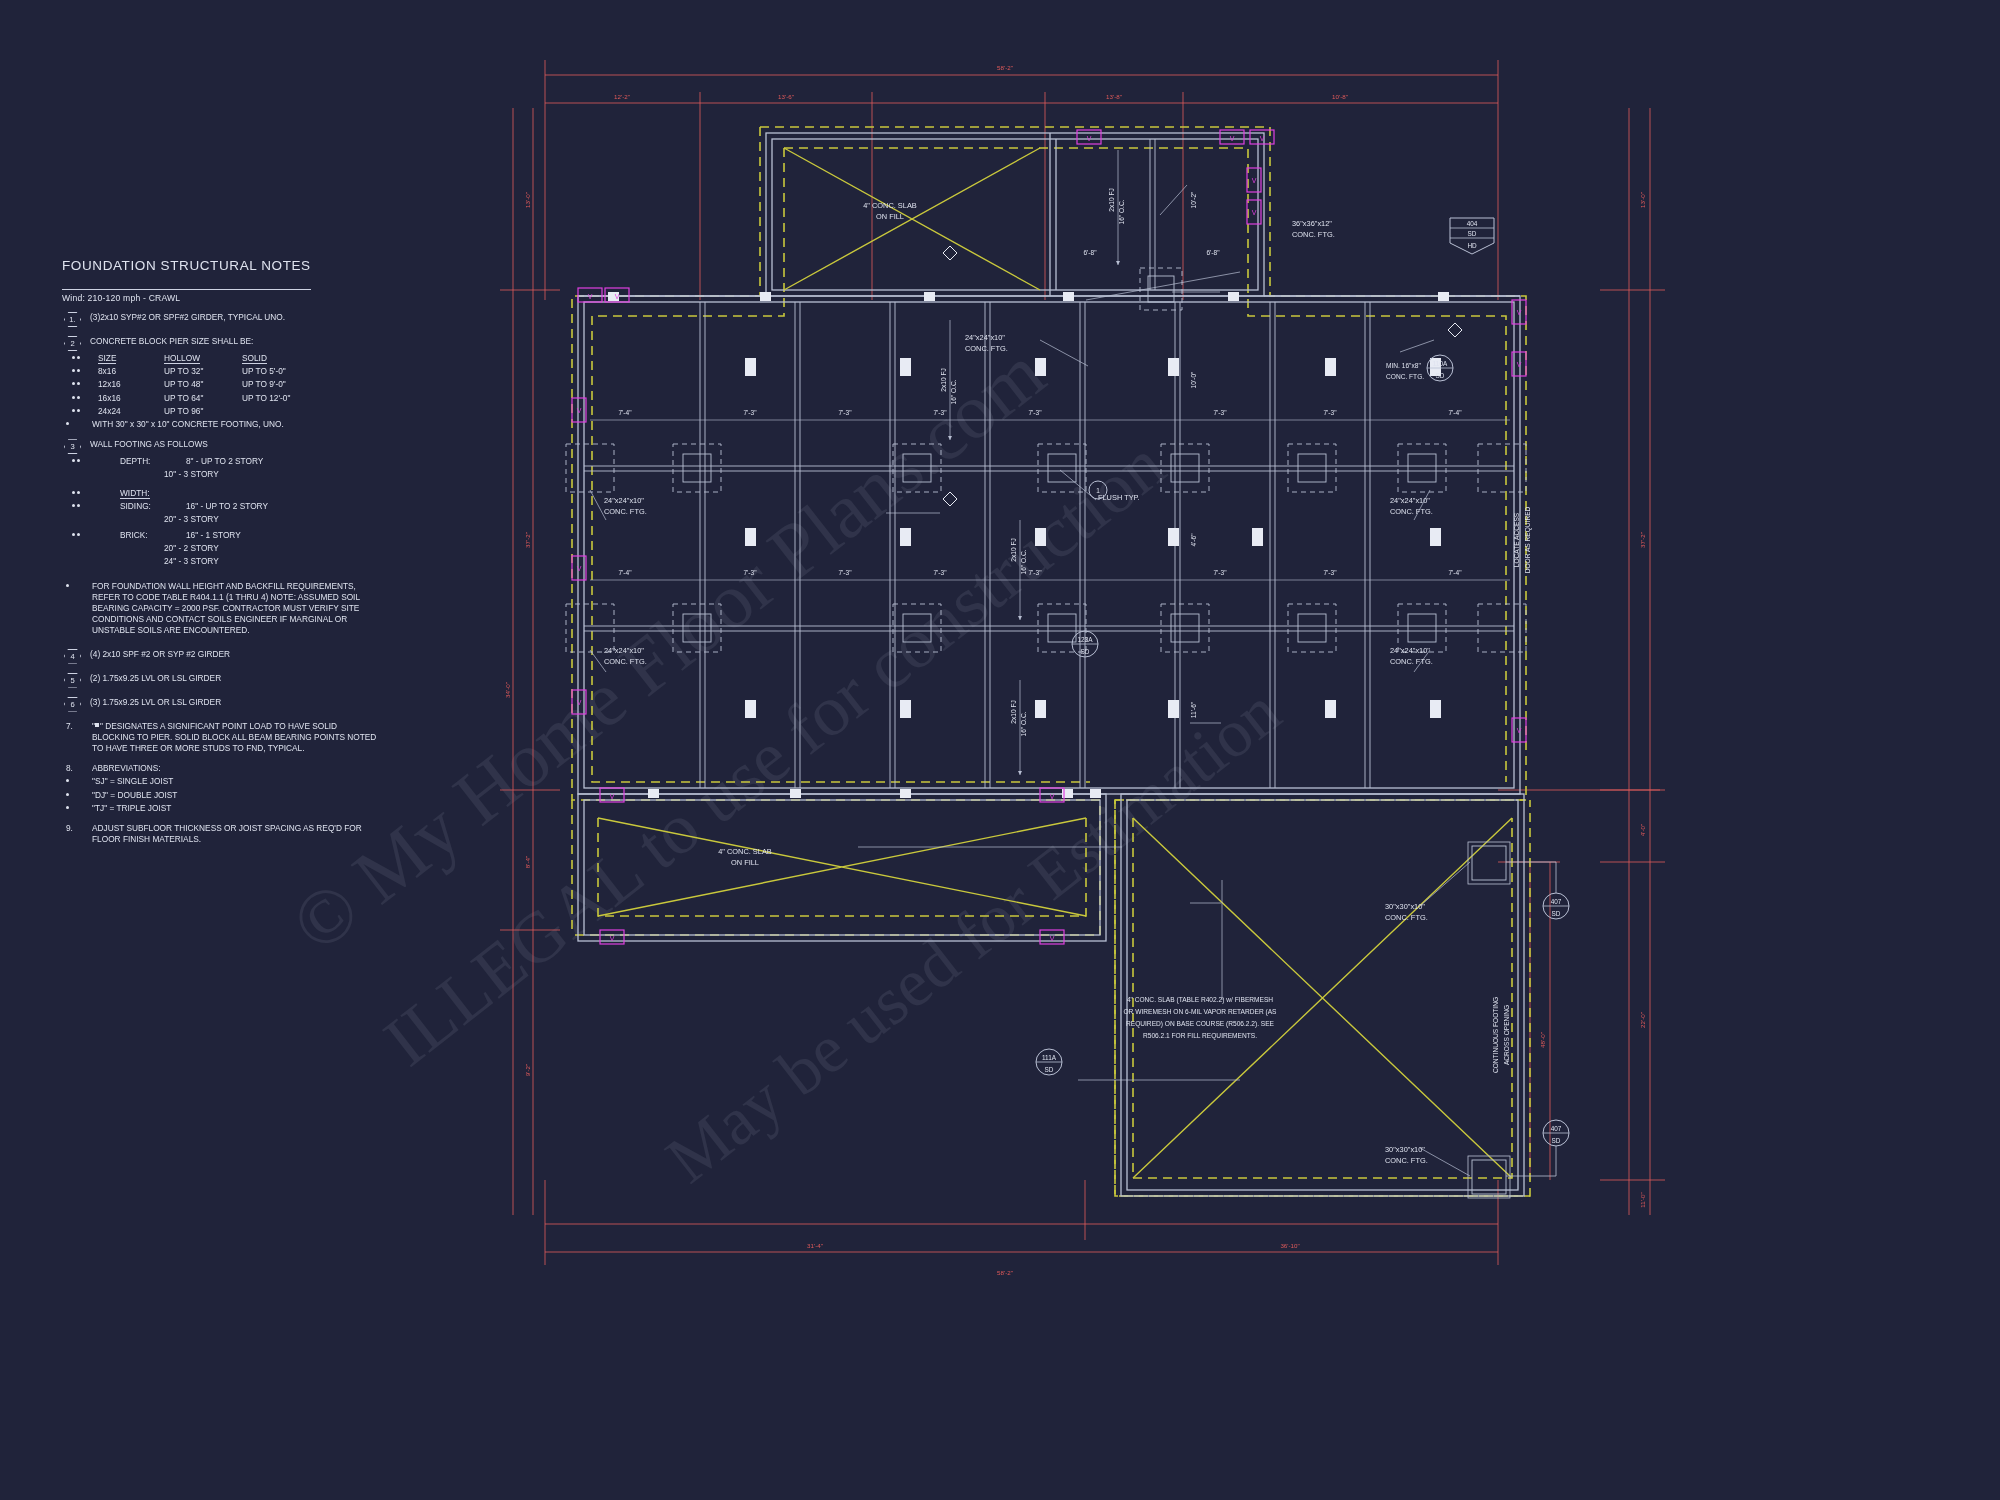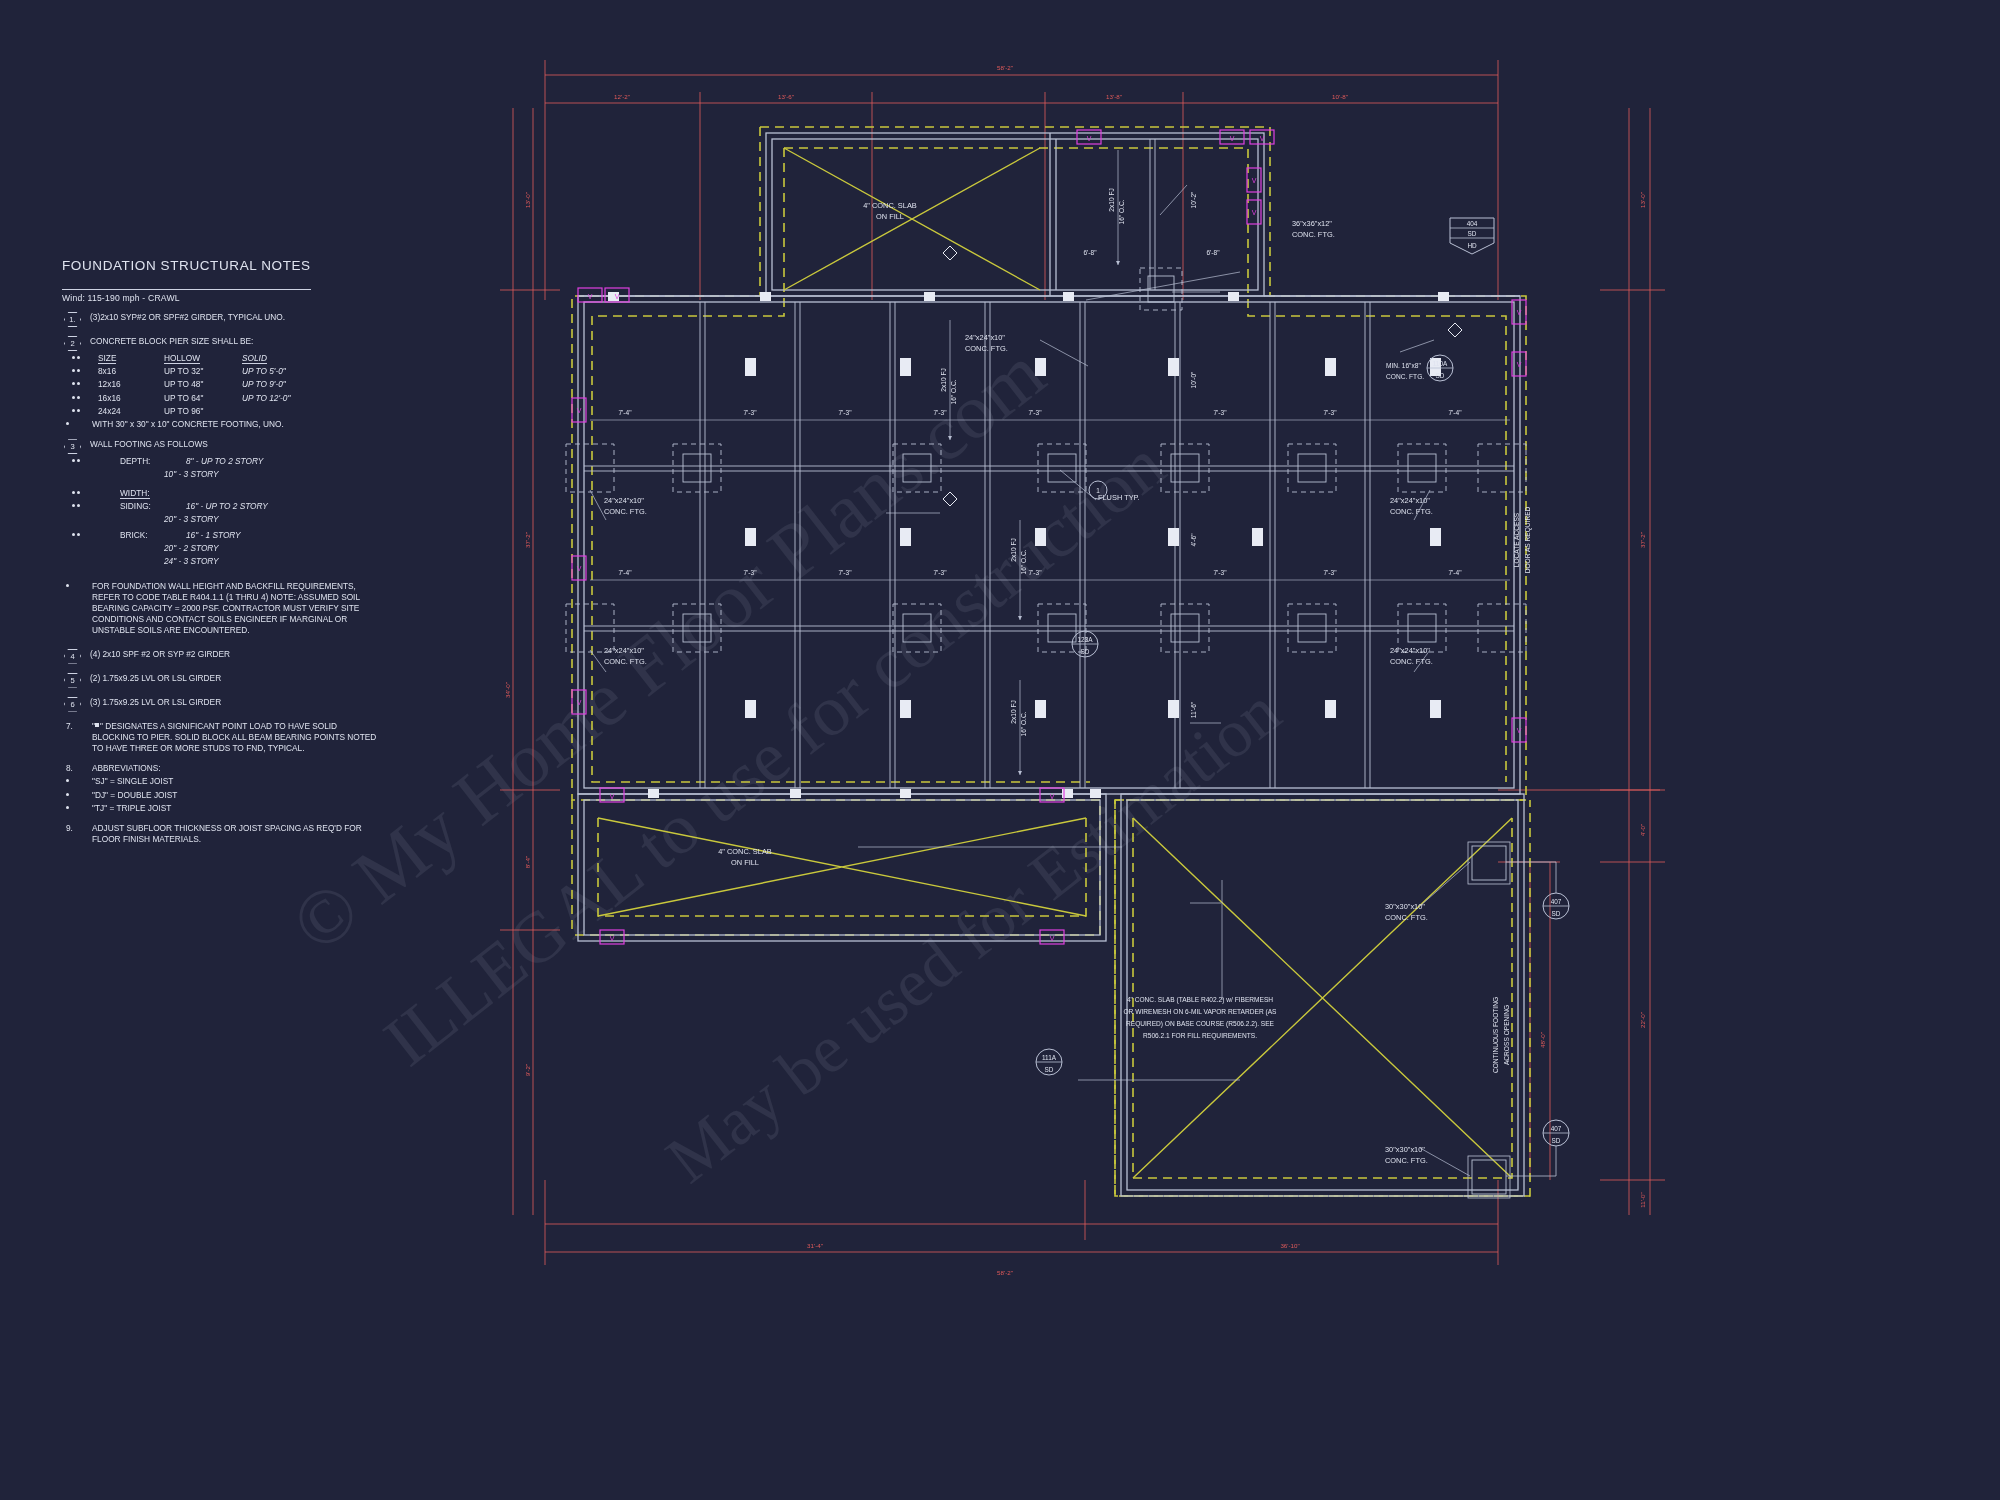--- a/index.html
+++ b/index.html
@@ -29,21 +29,21 @@
       clip-path:polygon(25% 0,75% 0,100% 50%,75% 100%,25% 100%,0 50%);}
   .plainnum{width:26px;flex:0 0 26px;font-size:8.3px;padding-left:4px;}
   .ntext{flex:1;}
   .sq{display:inline-block;width:4px;height:4px;background:#dfe3ef;margin-right:1px;vertical-align:2px;}
   .bul{width:26px;flex:0 0 26px;padding-left:10px;}
   .bul .dd{display:inline-block;width:3px;height:3px;background:#dfe3ef;border-radius:50%;
       margin-right:2px;vertical-align:2px;}
   .cols{display:flex;}
   .c1{width:66px;flex:0 0 66px;}
   .c2{width:78px;flex:0 0 78px;}
-  .c3{flex:1;font-style:italic;}
+  .c3{flex:1;}
   .u{border-bottom:1px solid #cdd2e2;display:inline-block;line-height:1.1;}
 
   
   .titleblock{position:absolute;right:18px;bottom:52px;text-align:right;}
   .tb-main{font-size:19px;letter-spacing:1.2px;border-bottom:1.4px solid #cdd2e2;
       display:inline-block;padding-bottom:2px;color:#e4e8f4;}
   .tb-scale{font-size:12.5px;margin-top:5px;letter-spacing:.6px;color:#e4e8f4;}
   .tb-refer{font-size:7.6px;margin-top:4px;letter-spacing:.2px;color:#d5dae8;}
 
   
@@ -61,21 +61,21 @@
 <div class="sheet">
 
   <div class="wm">
     <span class="l1">© My Home Floor Plans.com</span>
     <span class="l2">ILLEGAL to use for construction</span>
   <span class="l1" style="font-size: 68px; left: 700px; top: 1120px; transform: rotate(-38deg); transform-origin: left bottom;">May be used for Estimation</span>
     </div>
 
   <div class="notes">
     <div class="notes-title">FOUNDATION STRUCTURAL NOTES</div>
-    <div class="notes-sub">Wind: 115-190 mph - CRAWL</div>
+    <div class="notes-sub">Wind: 210-120 mph - CRAWL</div>
 
     <div class="nrow">
       <div class="hexnum"><i>1.</i></div>
       <div class="ntext">(3)2x10 SYP#2 OR SPF#2 GIRDER, TYPICAL UNO.</div>
     </div>
 
     <div class="nrow">
       <div class="hexnum"><i>2</i></div>
       <div class="ntext">CONCRETE BLOCK PIER SIZE SHALL BE:</div>
     </div>

